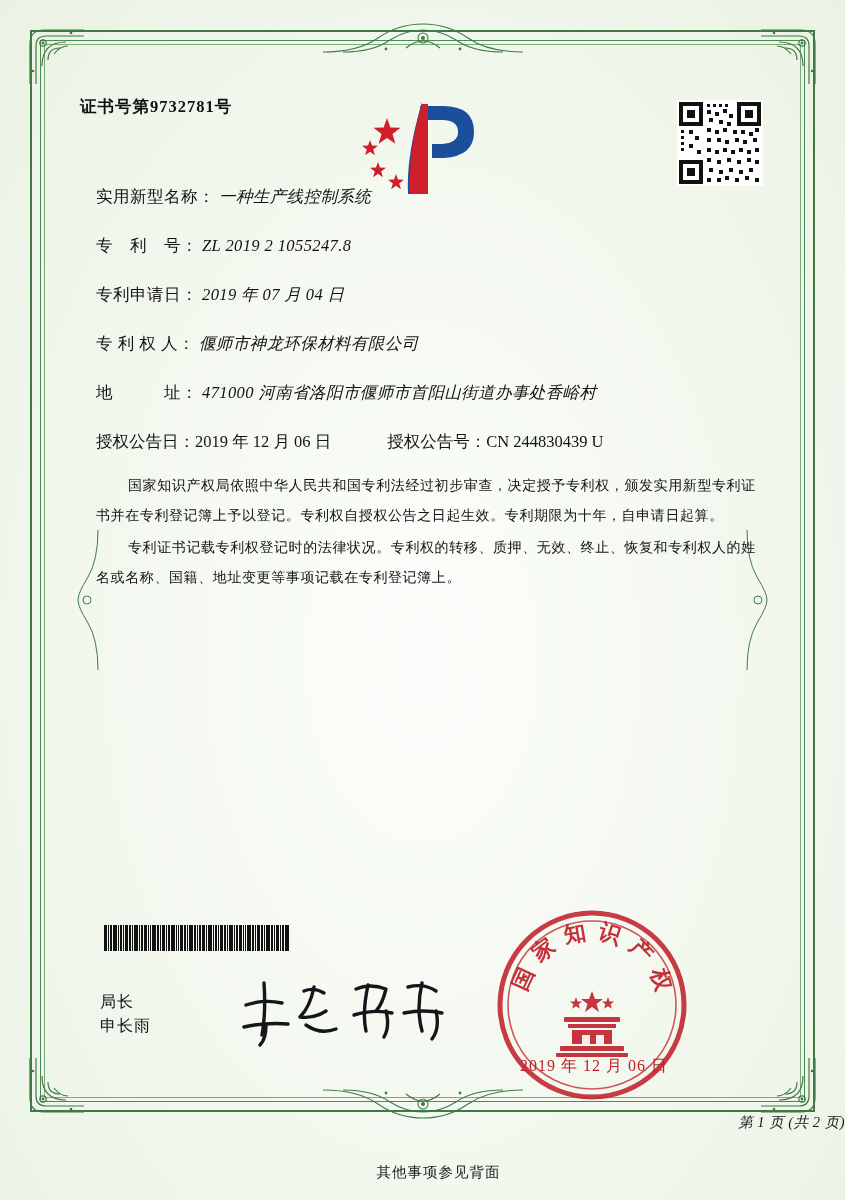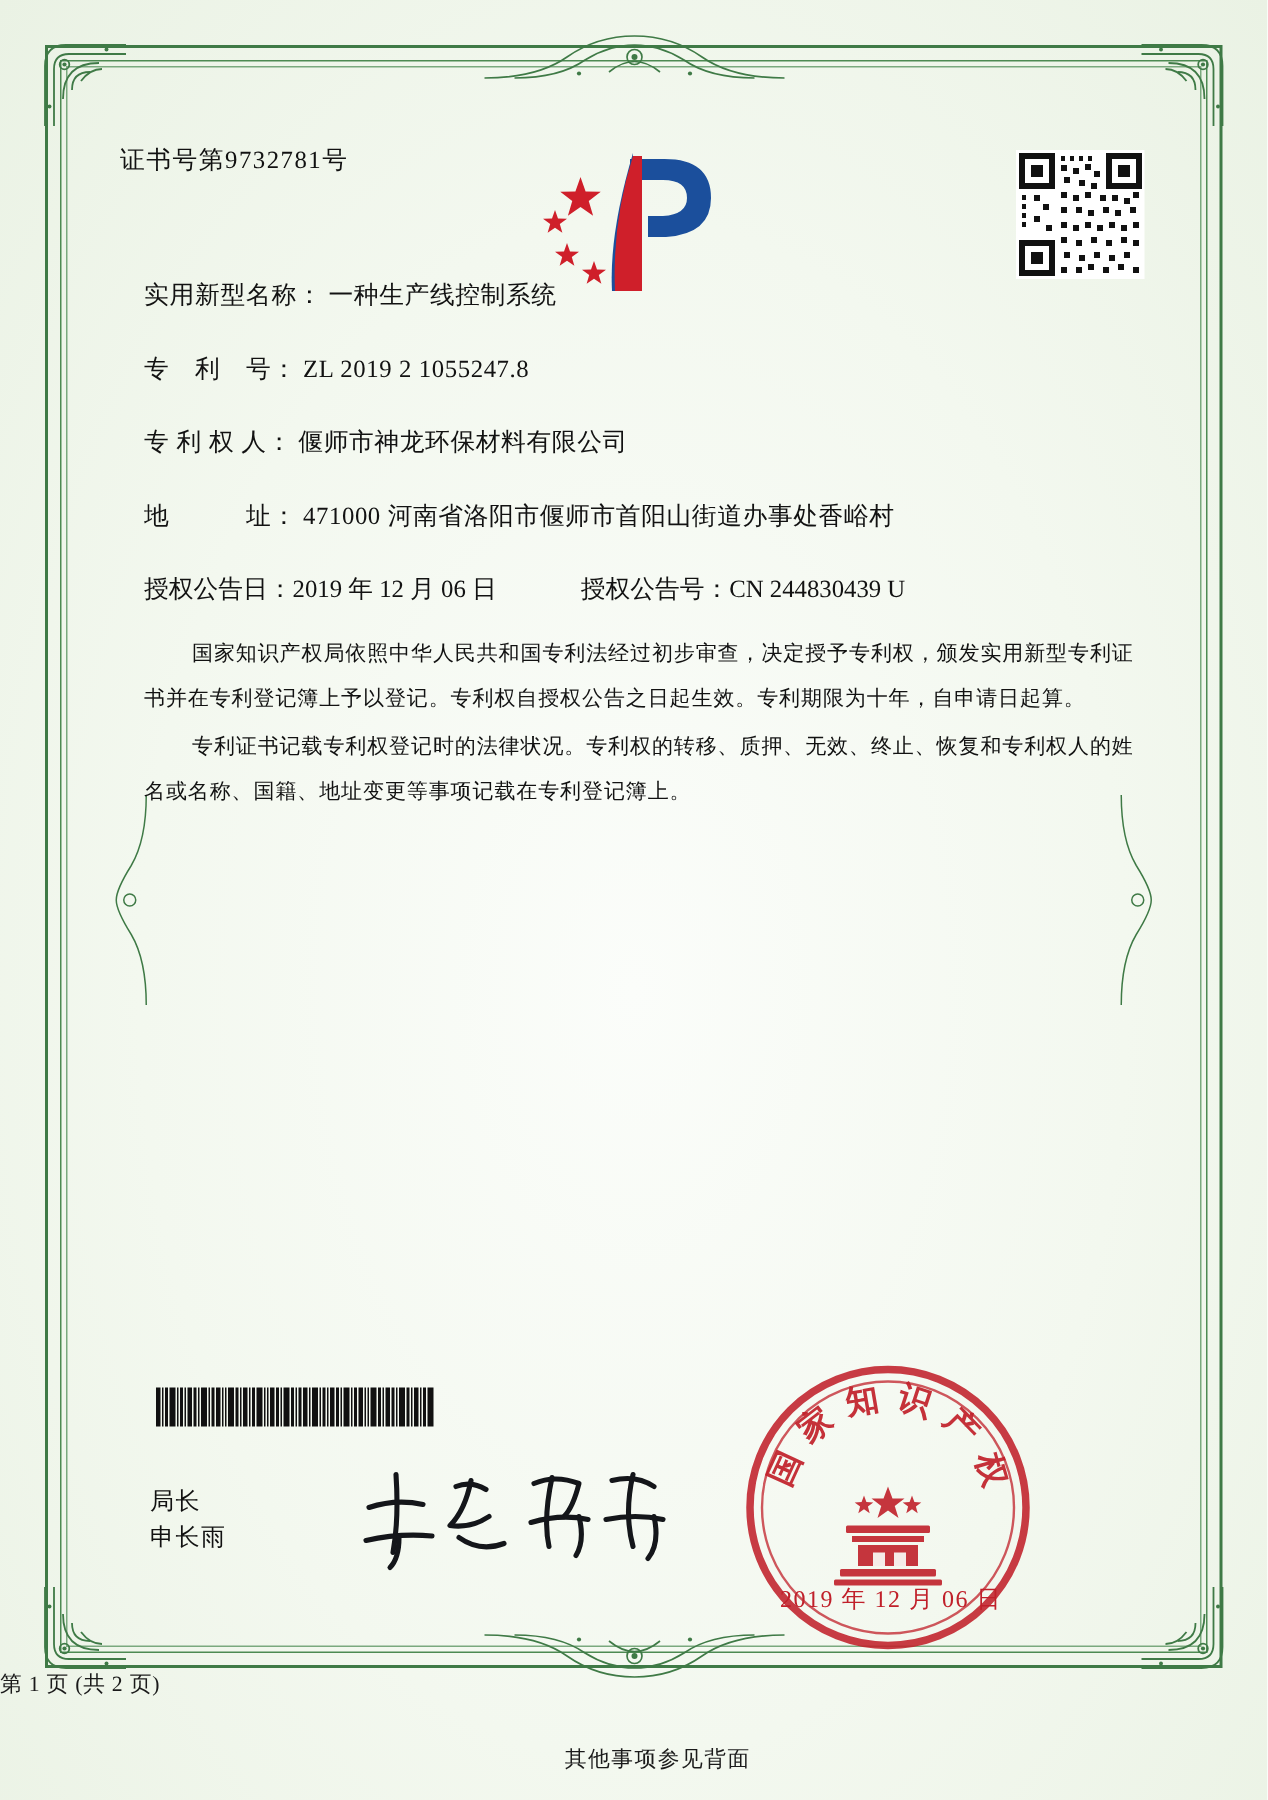--- a/index.html
+++ b/index.html
@@ -82,20 +82,21 @@
     left: 80px;
     top: 96px;
     width: 690px;
   }
 
   .cert-no {
     font-size: 16.5px;
     letter-spacing: 1px;
     color: #111;
     margin-bottom: 0;
+    font-weight: bold;
   }
 
   .logo {
     position: absolute;
     left: 50%;
     top: 96px;
     transform: translateX(-50%);
     width: 150px;
     height: 110px;
   }
@@ -130,20 +131,21 @@
     color: #121212;
   }
   .field .lbl {
     flex: 0 0 auto;
     letter-spacing: 0.5px;
     white-space: pre;
   }
   .field .val {
     margin-left: 4px;
     letter-spacing: 0.4px;
+    font-style: italic;
   }
   .field-row2 {
     display: flex;
     align-items: baseline;
     font-size: 16.5px;
     margin-bottom: 16px;
     color: #121212;
   }
   .field-row2 .grp { display: flex; align-items: baseline; }
   .field-row2 .grp.second { margin-left: 56px; }
@@ -212,24 +214,25 @@
     color: #c0202a;
     letter-spacing: 1px;
     font-family: "Liberation Serif", serif;
   }
 
   .page-num {
     position: absolute;
     left: 0;
     right: 0;
     top: 1113px;
-    text-align: left;
+    text-align: right;
     font-size: 14.5px;
     color: #1a1a1a;
     letter-spacing: 0.5px;
+    font-style: italic;
   }
   .footnote {
     position: absolute;
     left: 0;
     right: 0;
     top: 1163px;
     text-align: center;
     font-size: 14.5px;
     color: #1a1a1a;
     letter-spacing: 1px;
@@ -463,20 +466,24 @@
     <div class="fields">
       <div class="field">
         <span class="lbl">实用新型名称：</span>
         <span class="val">一种生产线控制系统</span>
       </div>
       <div class="field">
         <span class="lbl">专　利　号：</span>
         <span class="val">ZL 2019 2 1055247.8</span>
       </div>
       <div class="field">
+        <span class="lbl">专利申请日：</span>
+        <span class="val">2019 年 07 月 04 日</span>
+      </div>
+      <div class="field">
         <span class="lbl">专 利 权 人：</span>
         <span class="val">偃师市神龙环保材料有限公司</span>
       </div>
       <div class="field">
         <span class="lbl">地　　　址：</span>
         <span class="val">471000 河南省洛阳市偃师市首阳山街道办事处香峪村</span>
       </div>
 
       <div class="field-row2">
         <span class="grp">

